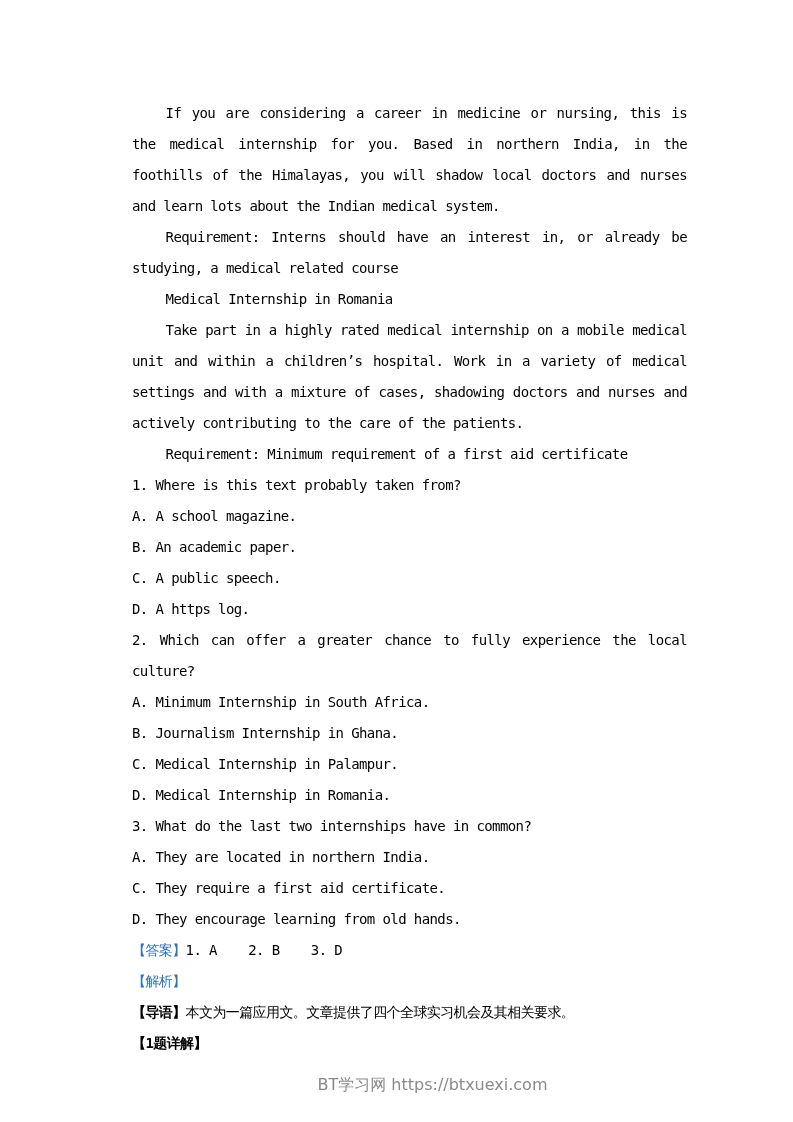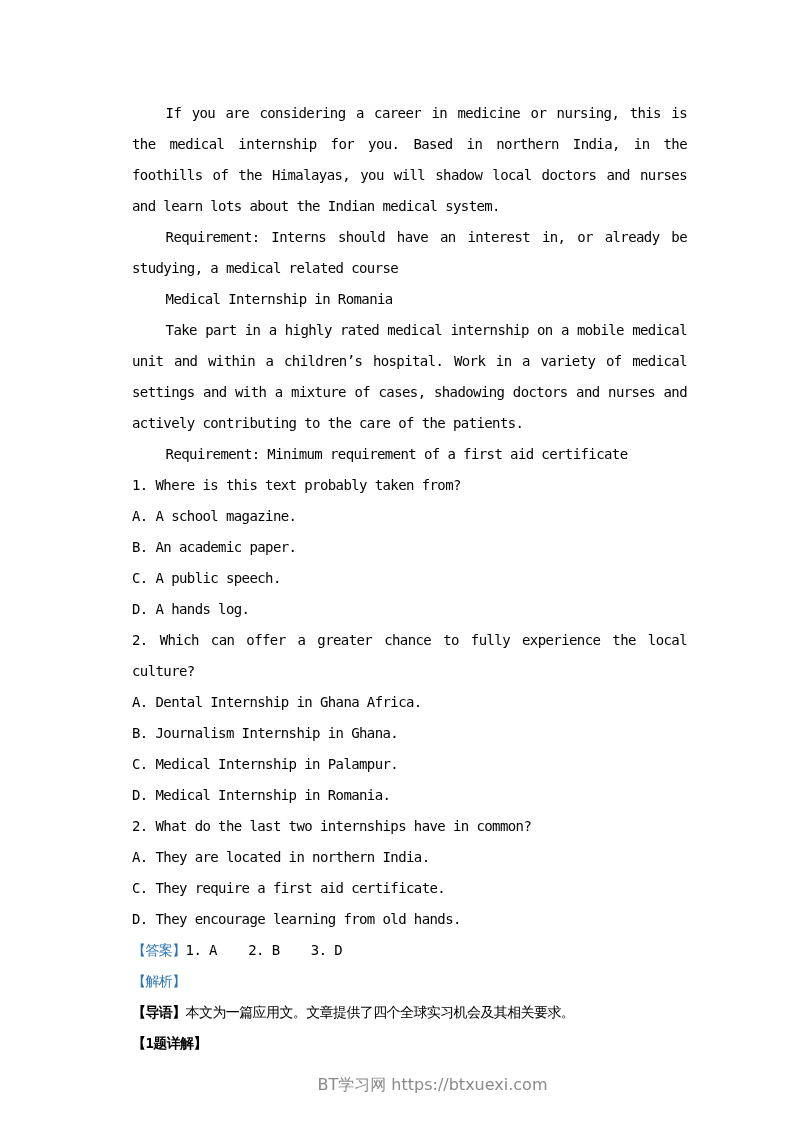--- a/index.html
+++ b/index.html
@@ -68,29 +68,29 @@
     <p class="para indent">If you are considering a career in medicine or nursing, this is the medical internship for you. Based in northern India, in the foothills of the Himalayas, you will shadow local doctors and nurses and learn lots about the Indian medical system.</p>
     <p class="para indent">Requirement: Interns should have an interest in, or already be studying, a medical related course</p>
     <p class="para indent heading">Medical Internship in Romania</p>
     <p class="para indent">Take part in a highly rated medical internship on a mobile medical unit and within a children’s hospital. Work in a variety of medical settings and with a mixture of cases, shadowing doctors and nurses and actively contributing to the care of the patients.</p>
     <p class="para indent">Requirement: Minimum requirement of a first aid certificate</p>
 
     <p class="para">1. Where is this text probably taken from?</p>
     <p class="para">A. A school magazine.</p>
     <p class="para">B. An academic paper.</p>
     <p class="para">C. A public speech.</p>
-    <p class="para">D. A hands log.</p>
+    <p class="para">D. A https log.</p>
 
     <p class="para">2. Which can offer a greater chance to fully experience the local culture?</p>
-    <p class="para">A. Dental Internship in Ghana Africa.</p>
+    <p class="para">A. Minimum Internship in South Africa.</p>
     <p class="para">B. Journalism Internship in Ghana.</p>
     <p class="para">C. Medical Internship in Palampur.</p>
     <p class="para">D. Medical Internship in Romania.</p>
 
-    <p class="para">2. What do the last two internships have in common?</p>
+    <p class="para">3. What do the last two internships have in common?</p>
     <p class="para">A. They are located in northern India.</p>
     <p class="para">C. They require a first aid certificate.</p>
     <p class="para">D. They encourage learning from old hands.</p>
 
     <p class="para"><span class="label-blue">【答案】</span><span class="answer-values">1. A    2. B    3. D</span></p>
 
     <p class="para"><span class="label-blue">【解析】</span></p>
 
     <p class="para"><span class="label-bold">【导语】</span><span>本文为一篇应用文。文章提供了四个全球实习机会及其相关要求。</span></p>
 

